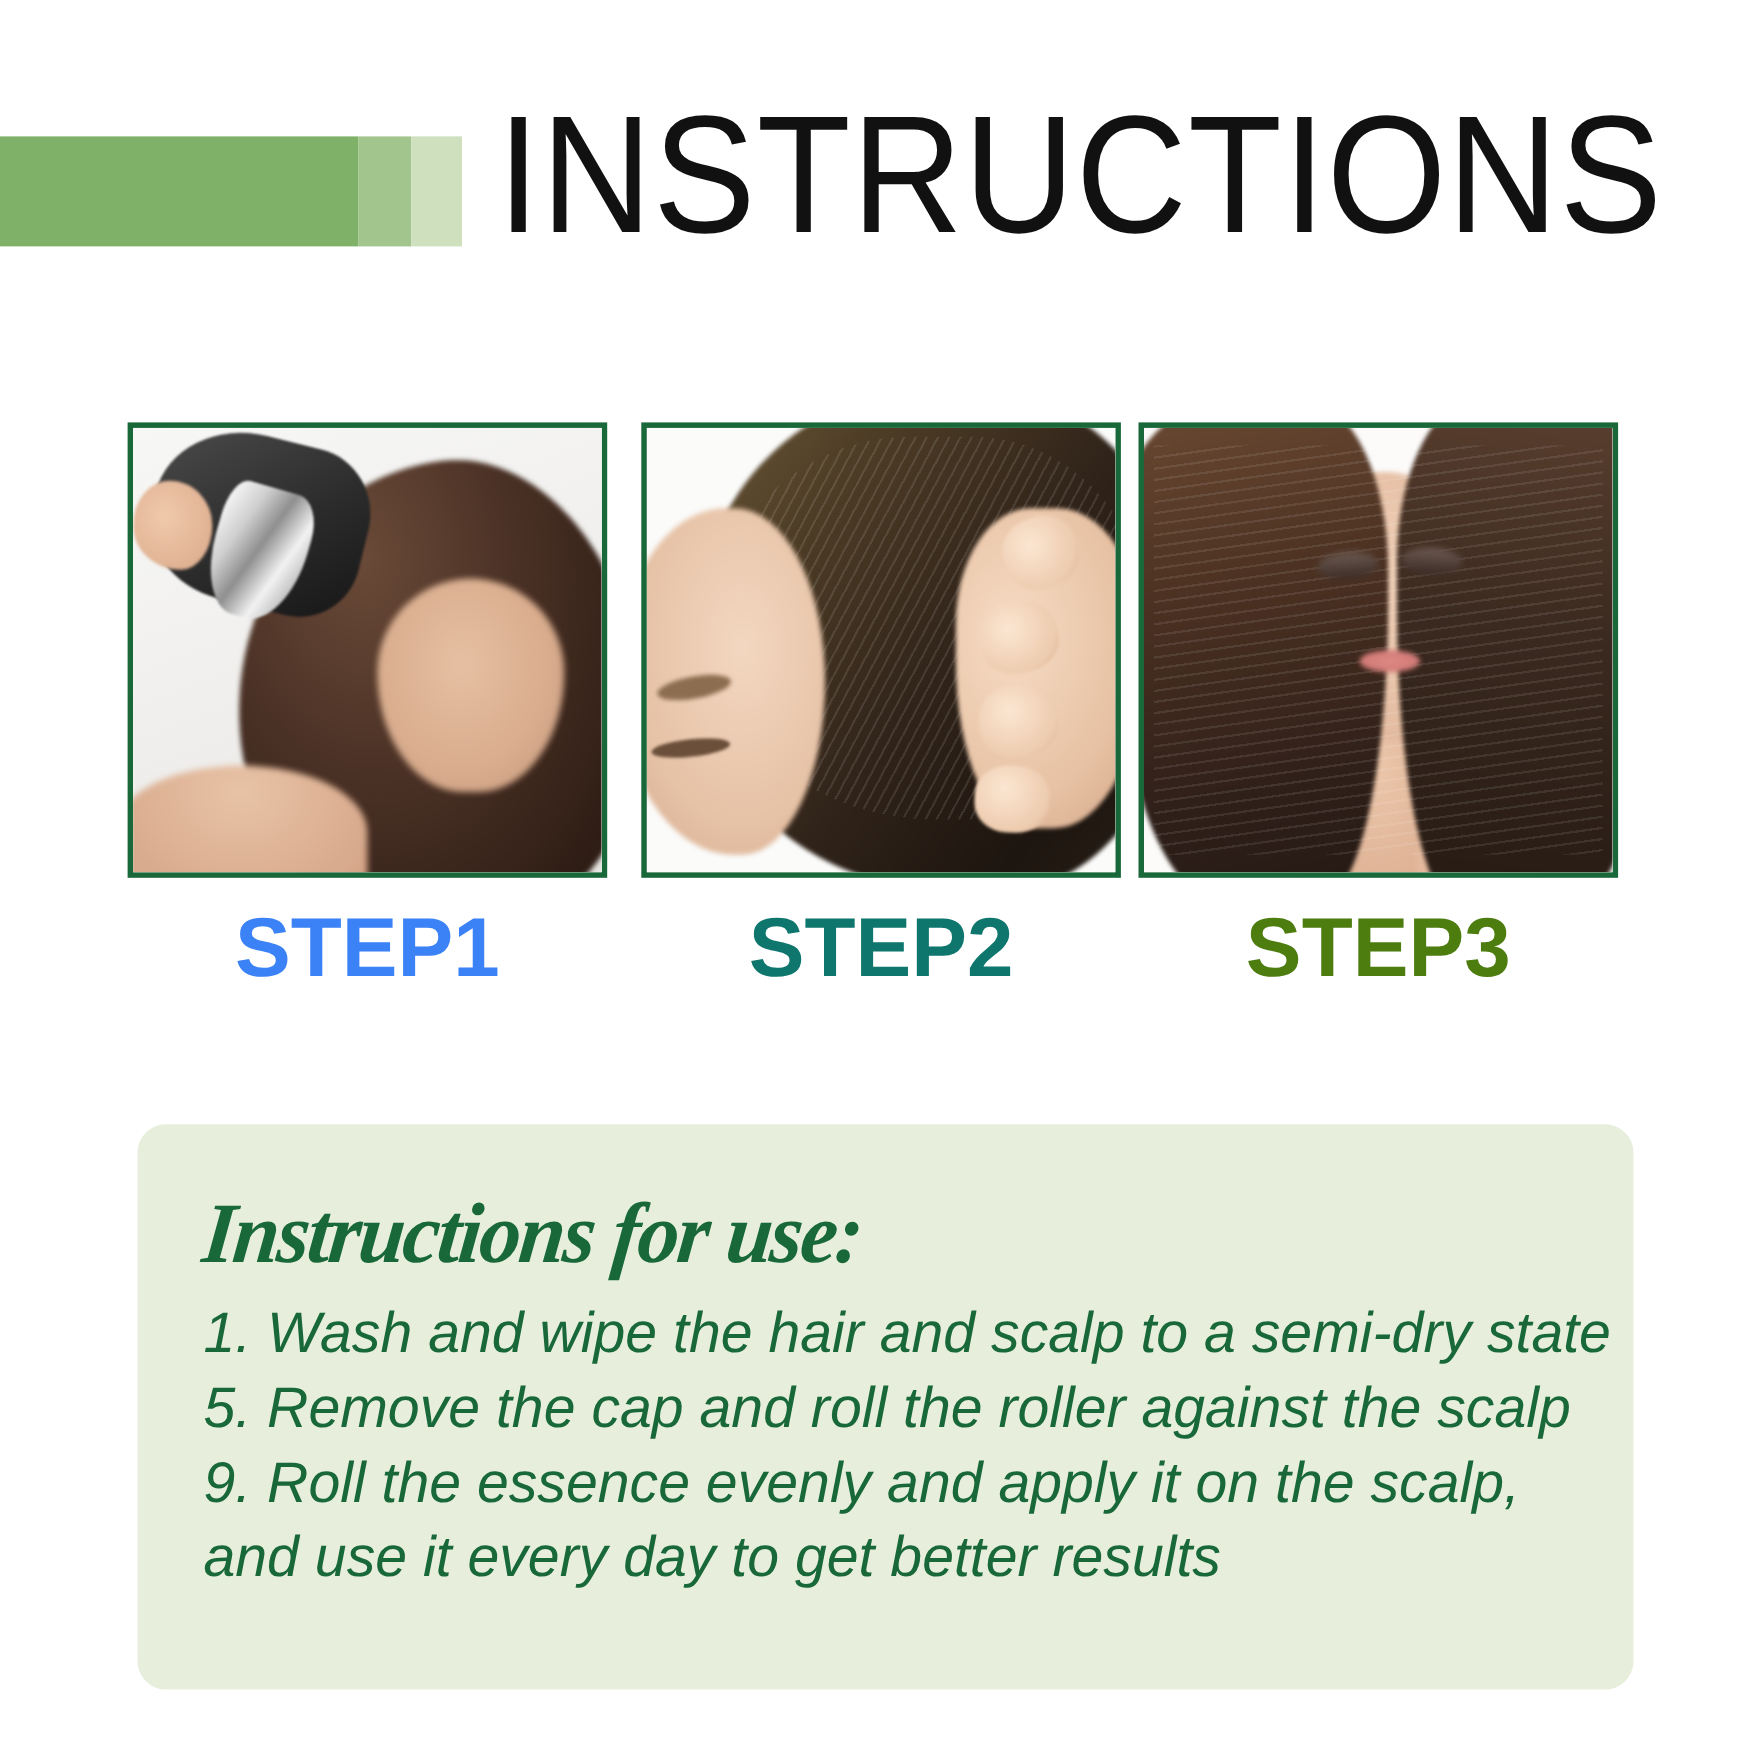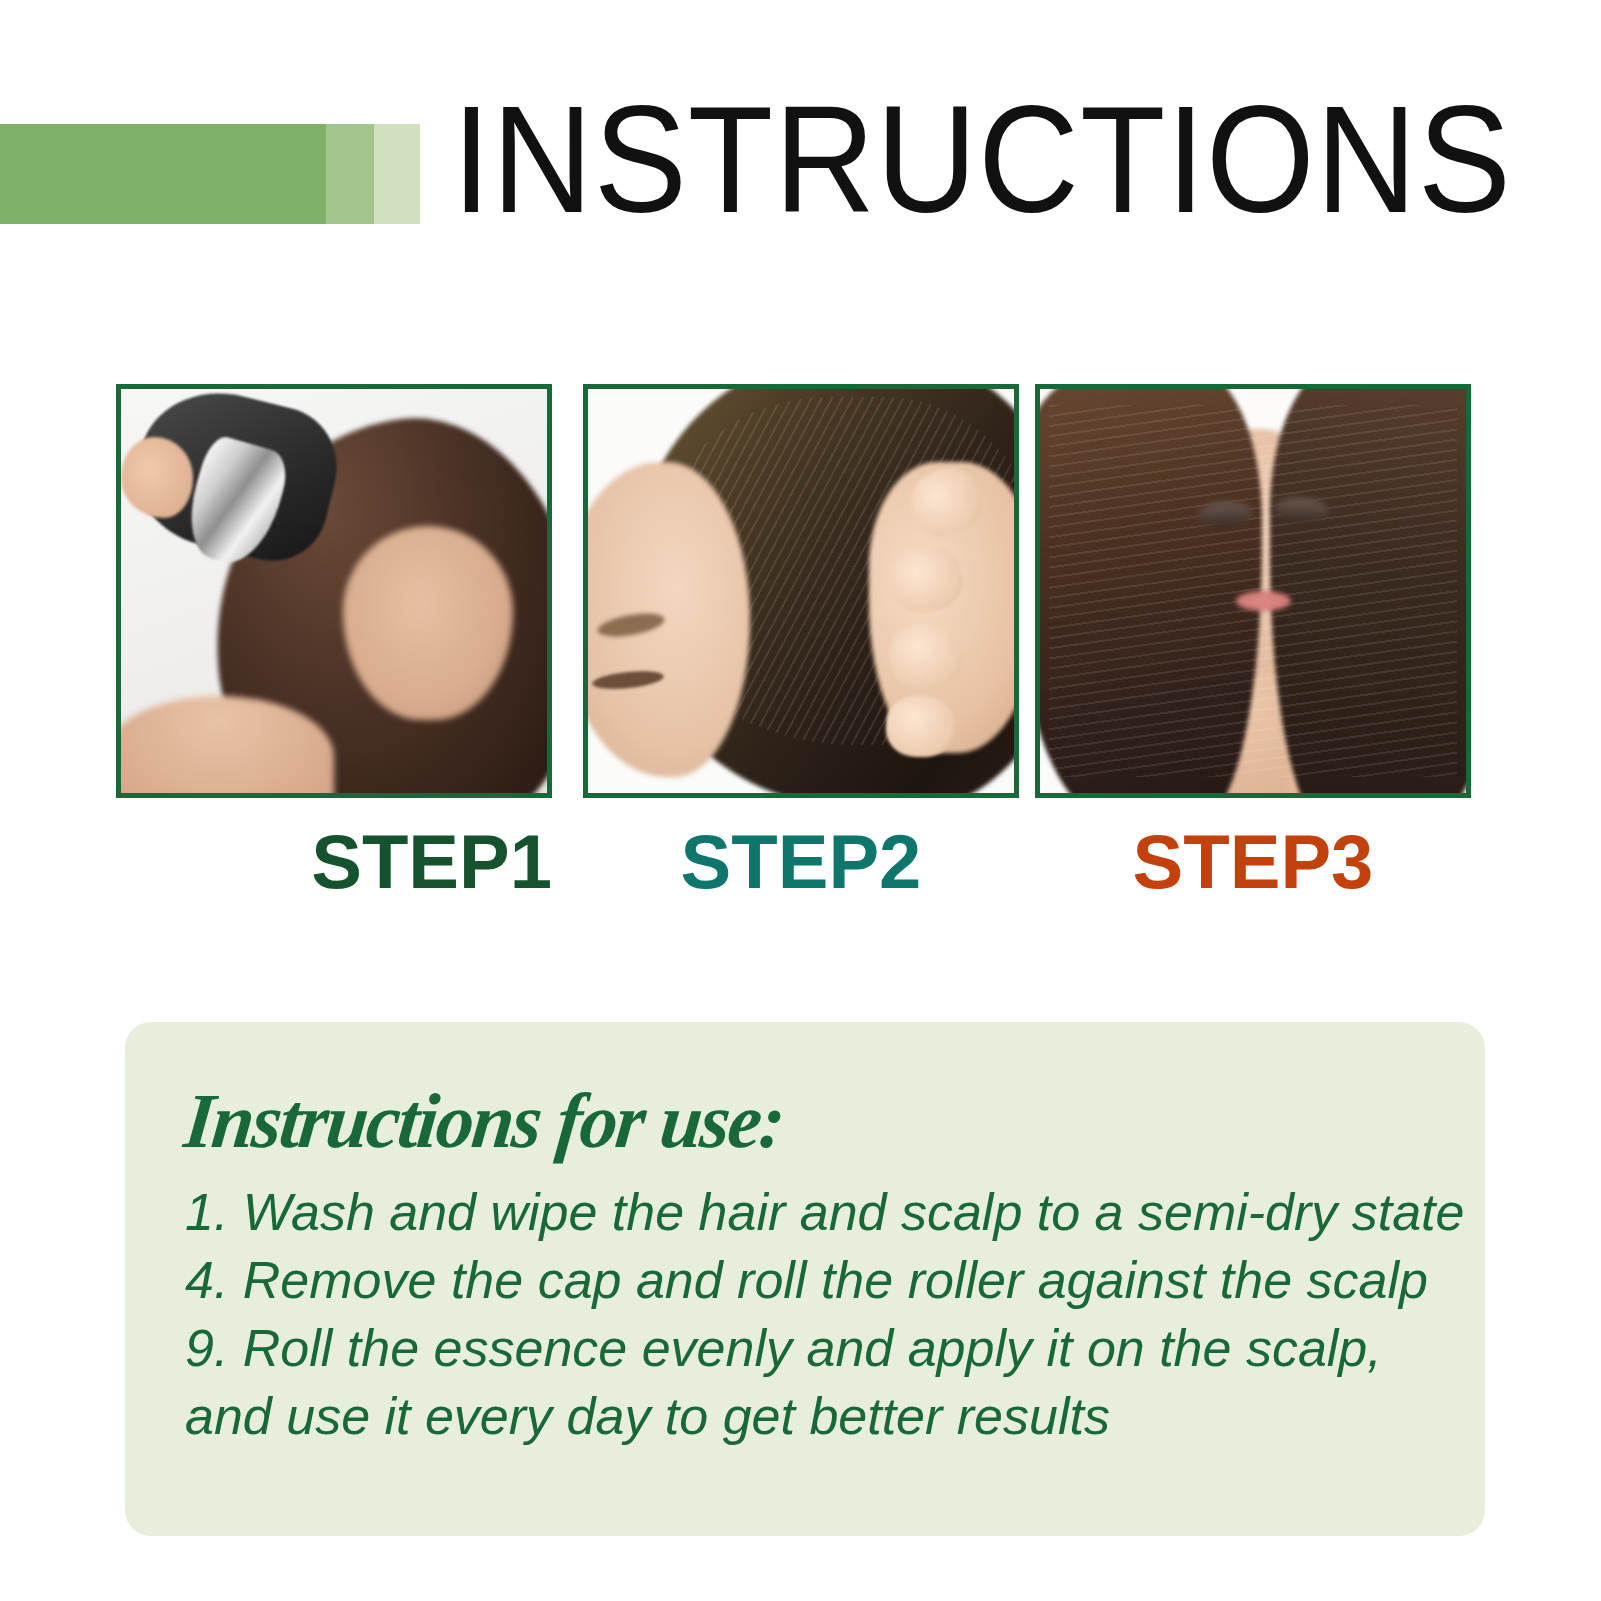--- a/index.html
+++ b/index.html
@@ -356,21 +356,21 @@
         <div class="photo">
           <div class="bg-soft"></div>
           <div class="s1-hair"></div>
           <div class="s1-face"></div>
           <div class="s1-shoulder"></div>
           <div class="s1-dryer"></div>
           <div class="s1-dryer-chrome"></div>
           <div class="s1-hand"></div>
         </div>
       </div>
-      <div class="step-label" style="color: #14532d; text-align: right;">STEP1</div>
+      <div class="step-label" style="color: #3b82f6;">STEP1</div>
     </div>
 
     <div class="step step-2">
       <div class="photo-frame" style="border-color: rgb(25, 104, 58);">
         <div class="photo">
           <div class="s2-bg"></div>
           <div class="s2-hair"></div>
           <div class="s2-hair-strands"></div>
           <div class="s2-forehead"></div>
           <div class="s2-brow"></div>
@@ -393,27 +393,27 @@
           <div class="s3-neck"></div>
           <div class="s3-shoulder"></div>
           <div class="s3-hair-l"></div>
           <div class="s3-hair-r"></div>
           <div class="s3-hair-shine"></div>
           <div class="s3-eye s3-eye-l"></div>
           <div class="s3-eye s3-eye-r"></div>
           <div class="s3-lips"></div>
         </div>
       </div>
-      <div class="step-label" style="color: #c2410c;">STEP3</div>
+      <div class="step-label" style="color: #4d7c0f;">STEP3</div>
     </div>
 
   </div>
 
   <div class="panel" style="background: rgb(231, 239, 220);">
     <div class="panel-title" style="color: rgb(25, 104, 58);">Instructions for use:</div>
     <div class="panel-lines" style="color: rgb(25, 104, 58);">
       <div class="panel-line">1. Wash and wipe the hair and scalp to a semi-dry state</div>
-      <div class="panel-line">4. Remove the cap and roll the roller against the scalp</div>
+      <div class="panel-line">5. Remove the cap and roll the roller against the scalp</div>
       <div class="panel-line wrap">9. Roll the essence evenly and apply it on the scalp, and use it every day to get better results</div>
     </div>
   </div>
 
 </div>
 
 </body></html>

